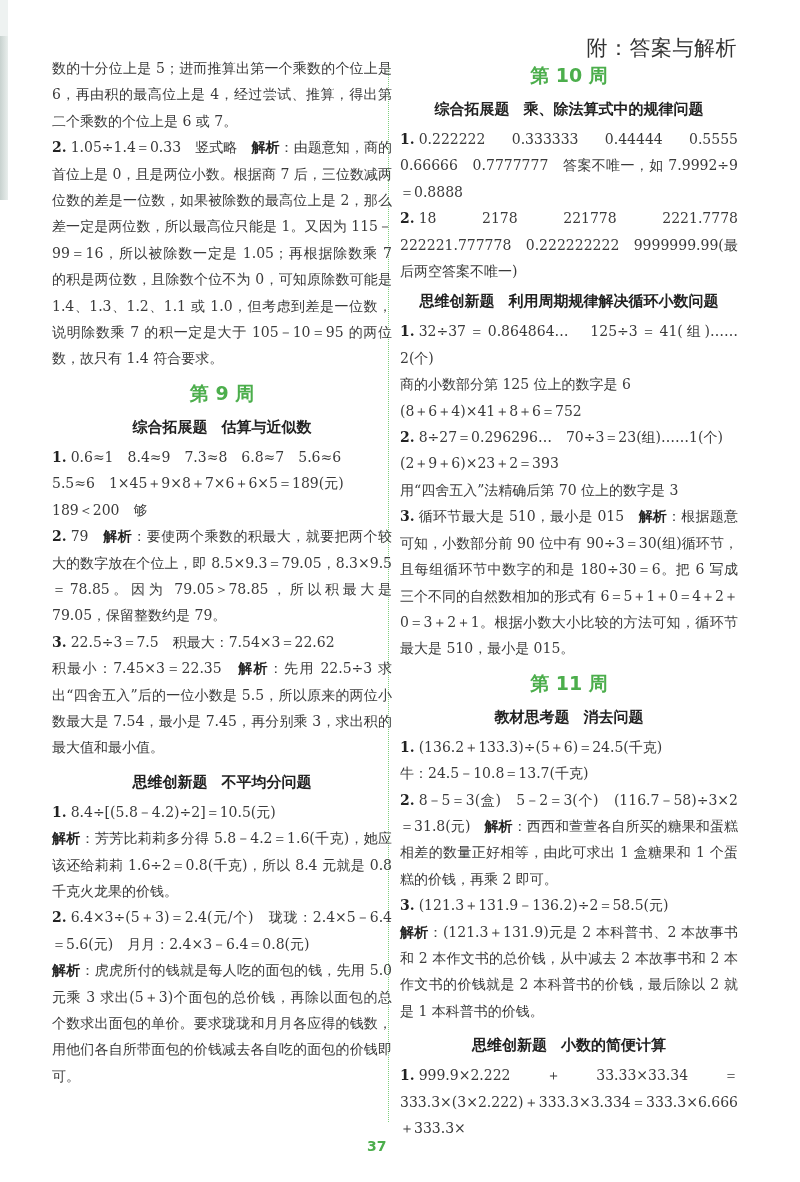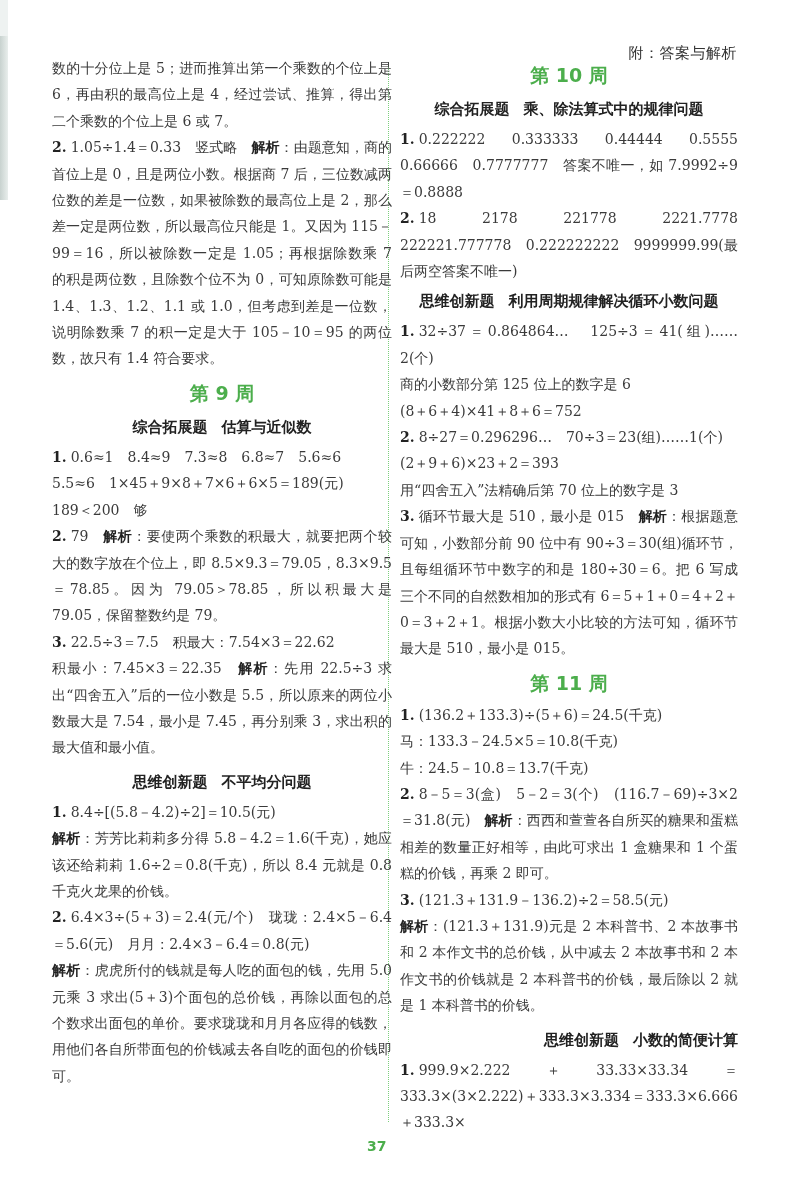--- a/index.html
+++ b/index.html
@@ -9,23 +9,23 @@
     font-family: "DejaVu Serif", "Liberation Serif", serif;
   }
   .edge-strip {
     position: absolute; left: 0; top: 0; width: 8px; height: 200px;
     background: linear-gradient(to right, #c8d2cf, #e9eeec);
   }
   .edge-strip-top {
     position: absolute; left: 0; top: 0; width: 8px; height: 36px; background: #eef2f1;
   }
   .running-head {
-    position: absolute; right: 63px; top: 44px;
+    position: absolute; right: 63px; top: 34px;
     font-family: "DejaVu Sans", "Liberation Sans", sans-serif;
-    font-size: 15px; color: #333; letter-spacing: 0.5px;
+    font-size: 21px; color: #333; letter-spacing: 0.5px;
   }
   .divider {
     position: absolute; left: 388px; top: 62px; height: 1060px;
     border-left: 1px dotted #7ccf7c;
   }
   .col {
     position: absolute; top: 55px; width: 340px;
     font-size: 14px; line-height: 26.4px; text-align: justify;
   }
   .col.left { left: 40px; margin-left: 12px; }
@@ -134,39 +134,41 @@
     <span class="num">2.</span><span>8÷27＝0.296296…　70÷3＝23(组)……1(个)</span>
   </p>
   <p>(2＋9＋6)×23＋2＝393</p>
   <p>用“四舍五入”法精确后第 70 位上的数字是 3</p>
 
   <p>
     <span class="num">3.</span><span>循环节最大是 510，最小是 015　</span><span class="kw">解析</span><span>：根据题意可知，小数部分前 90 位中有 90÷3＝30(组)循环节，且每组循环节中数字的和是 180÷30＝6。把 6 写成三个不同的自然数相加的形式有 6＝5＋1＋0＝4＋2＋0＝3＋2＋1。根据小数大小比较的方法可知，循环节最大是 510，最小是 015。</span>
   </p>
 
   <div class="week">第 11 周</div>
+  <div class="sec">
+    <span>教材思考题</span><span>消去问题</span>
+  </div>
 
   <p>
     <span class="num">1.</span><span>(136.2＋133.3)÷(5＋6)＝24.5(千克)</span>
   </p>
-  <p>马：133.3－24.5×5＝10.8(千克)</p>
   <p>牛：24.5－10.8＝13.7(千克)</p>
 
   <p>
-    <span class="num">2.</span><span>8－5＝3(盒)　5－2＝3(个)　(116.7－69)÷3×2＝31.8(元)　</span><span class="kw">解析</span><span>：西西和萱萱各自所买的糖果和蛋糕相差的数量正好相等，由此可求出 1 盒糖果和 1 个蛋糕的价钱，再乘 2 即可。</span>
+    <span class="num">2.</span><span>8－5＝3(盒)　5－2＝3(个)　(116.7－58)÷3×2＝31.8(元)　</span><span class="kw">解析</span><span>：西西和萱萱各自所买的糖果和蛋糕相差的数量正好相等，由此可求出 1 盒糖果和 1 个蛋糕的价钱，再乘 2 即可。</span>
   </p>
 
   <p>
     <span class="num">3.</span><span>(121.3＋131.9－136.2)÷2＝58.5(元)</span>
   </p>
   <p>
     <span class="kw">解析</span><span>：(121.3＋131.9)元是 2 本科普书、2 本故事书和 2 本作文书的总价钱，从中减去 2 本故事书和 2 本作文书的价钱就是 2 本科普书的价钱，最后除以 2 就是 1 本科普书的价钱。</span>
   </p>
 
-  <div class="sec" style="margin-top:6px;text-align:right;">
+  <div class="sec" style="margin-top:6px;">
     <span>思维创新题</span><span>小数的简便计算</span>
   </div>
 
   <p>
     <span class="num">1.</span><span>999.9×2.222＋33.33×33.34＝333.3×(3×2.222)＋333.3×3.334＝333.3×6.666＋333.3×</span>
   </p>
 </div>
 
 <div class="page-num">37</div>
 

